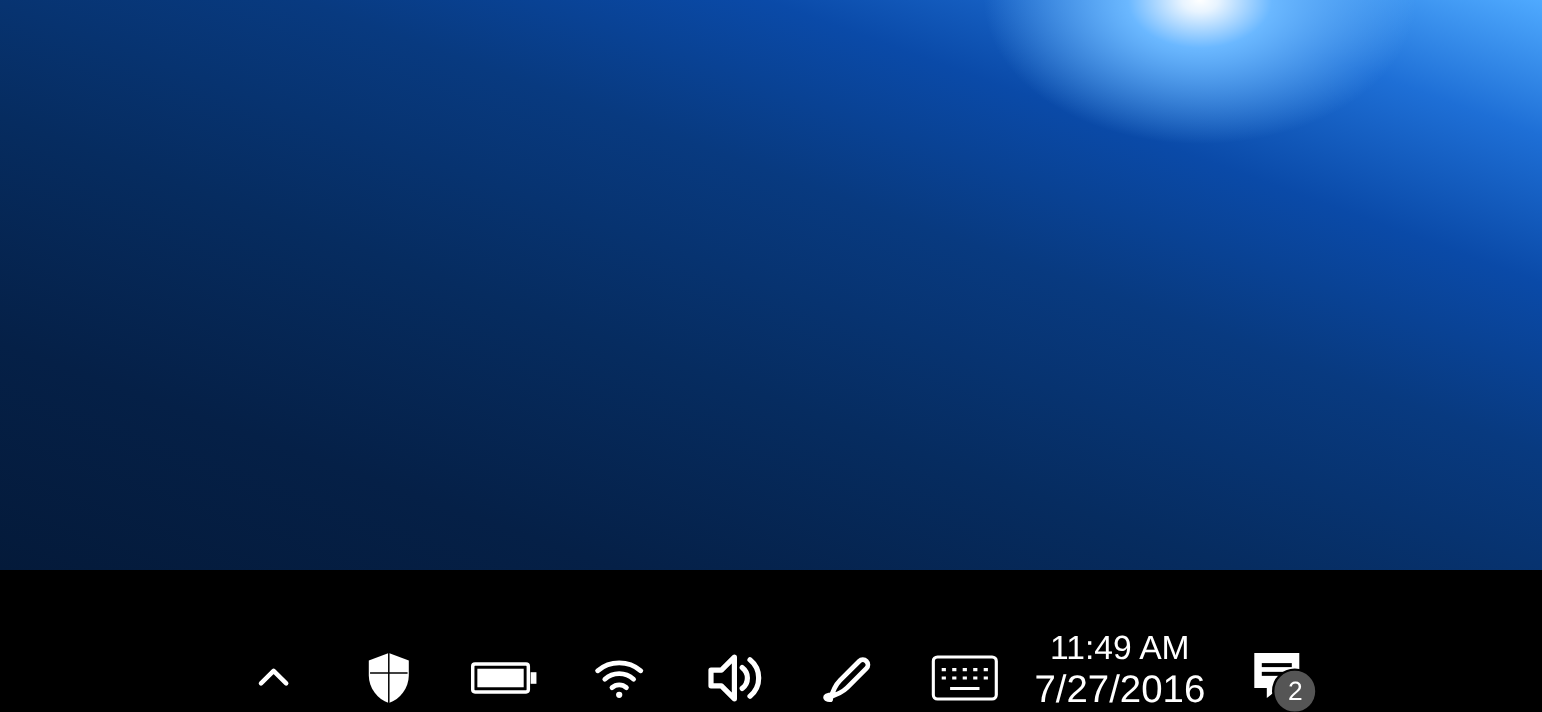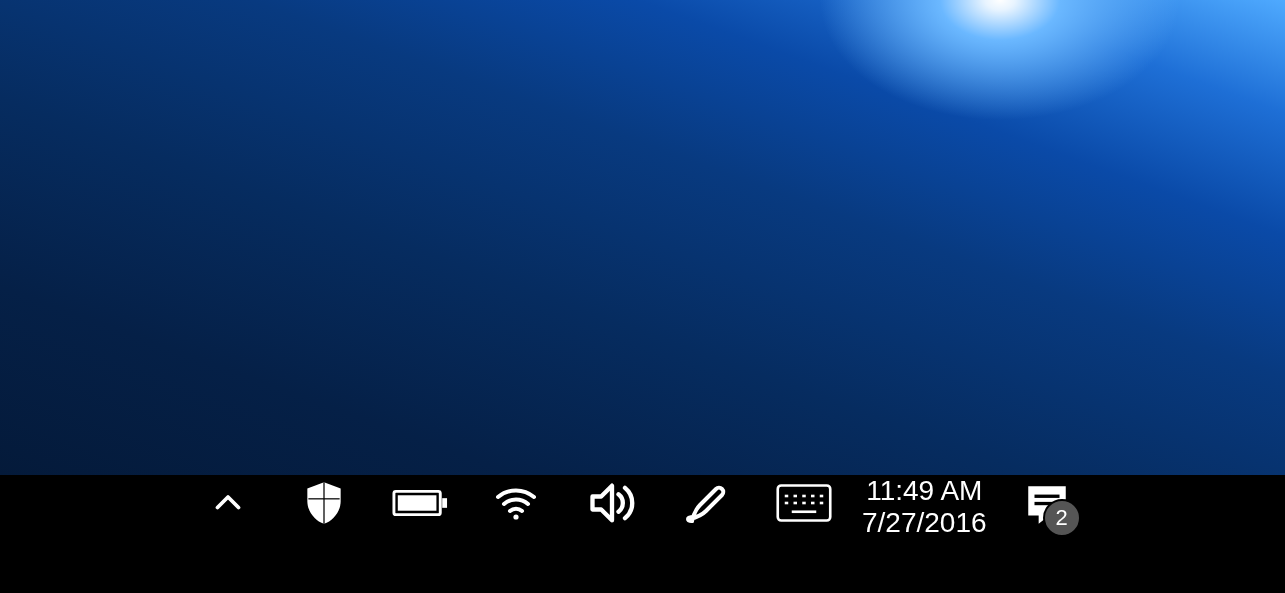--- a/index.html
+++ b/index.html
@@ -7,31 +7,31 @@
     font-family:"Segoe UI",Arial,sans-serif;background:#000;
   }
   .desktop{
     position:absolute;left:0;top:0;width:1285px;height:475px;
     background:
       radial-gradient(ellipse 300px 200px at 1000px 0px,#ffffff 0%,#e8f4ff 5%,#6bb8ff 20%,transparent 60%),
       linear-gradient(200deg,#4faaff 0%,#1e6fd6 12%,#0a4aa8 25%,#083a80 40%,#062c60 60%,#052047 80%,#041a3a 100%);
   }
   .taskbar{
     position:absolute;left:0;bottom:0;width:1285px;height:118px;
-    background:#000;display:flex;align-items:flex-start;color:#fff;margin-top:10px;
+    background:#000;display:flex;align-items:flex-end;color:#fff;margin-top:10px;
   }
   .spacer{flex:0 0 200px;}
   .tray{display:flex;align-items:center;gap:40px;}
   .ico{width:56px;height:56px;display:flex;align-items:center;justify-content:center;}
   .ico svg{display:block;}
   .clock{
     margin-left:30px;margin-right:20px;text-align:center;line-height:1.15;
     font-size:28px;color:#fff;
   }
-  .clock .date{font-size:28px;}
+  .clock .date{font-size:32px;}
   .action-center{
     position:relative;width:60px;height:60px;margin-left:10px;margin-right:30px;
     display:flex;align-items:center;justify-content:center;
   }
   .badge{
     position:absolute;right:-4px;bottom:-2px;width:34px;height:34px;border-radius:50%;
     background:#555;color:#fff;display:flex;align-items:center;justify-content:center;
     font-size:22px;border:2px solid #000;
   }
 </style>

